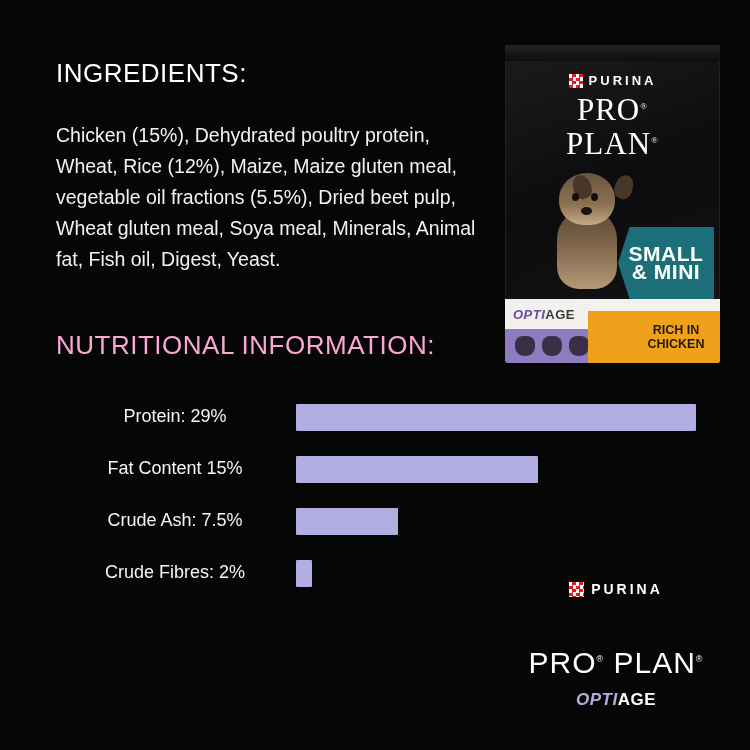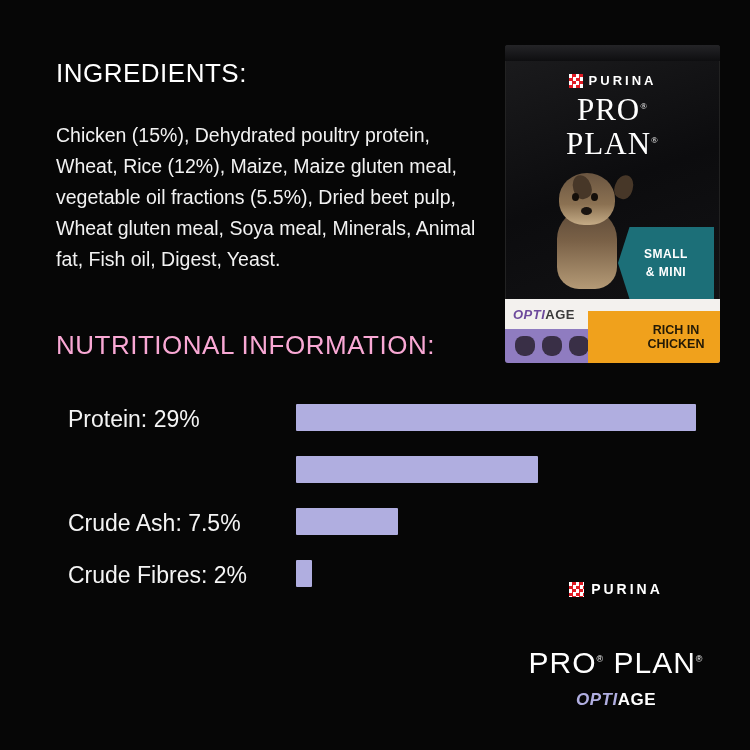--- a/index.html
+++ b/index.html
@@ -60,26 +60,27 @@
     top: 400px;
     width: 640px;
     height: 210px;
   }
   .chart-row {
     position: relative;
     height: 52px;
   }
   .chart-label {
     position: absolute;
-    left: 12px;
+    left: 4px;
     top: 6px;
     width: 230px;
-    font-size: 23px;
+    font-size: 18px;
     color: #f4f4f4;
     white-space: nowrap;
+    text-align: center;
   }
   .chart-bar-track {
     position: absolute;
     left: 240px;
     top: 4px;
     right: 0;
     height: 27px;
   }
   .chart-bar {
     height: 27px;
@@ -205,21 +206,21 @@
     top: 182px;
     width: 96px;
     height: 72px;
     background: #1c6f78;
     clip-path: polygon(12% 0, 100% 0, 100% 100%, 12% 100%, 0 50%);
     color: #ffffff;
     display: flex;
     flex-direction: column;
     align-items: center;
     justify-content: center;
-    font-size: 12px;
+    font-size: 21px;
     font-weight: bold;
     line-height: 18px;
     letter-spacing: 0.5px;
   }
   .pack-adult {
     position: absolute;
     right: 10px;
     top: 262px;
     font-size: 15px;
     font-weight: bold;
@@ -337,20 +338,21 @@
   <div class="chart">
 
     <div class="chart-row">
       <div class="chart-label">Protein: 29%</div>
       <div class="chart-bar-track">
         <div class="chart-bar" style="width:100%"></div>
       </div>
     </div>
 
     <div class="chart-row">
+      <div class="chart-label">Fat Content 15%</div>
       <div class="chart-bar-track">
         <div class="chart-bar" style="width:60.5%"></div>
       </div>
     </div>
 
     <div class="chart-row">
       <div class="chart-label">Crude Ash: 7.5%</div>
       <div class="chart-bar-track">
         <div class="chart-bar" style="width:25.5%"></div>
       </div>

